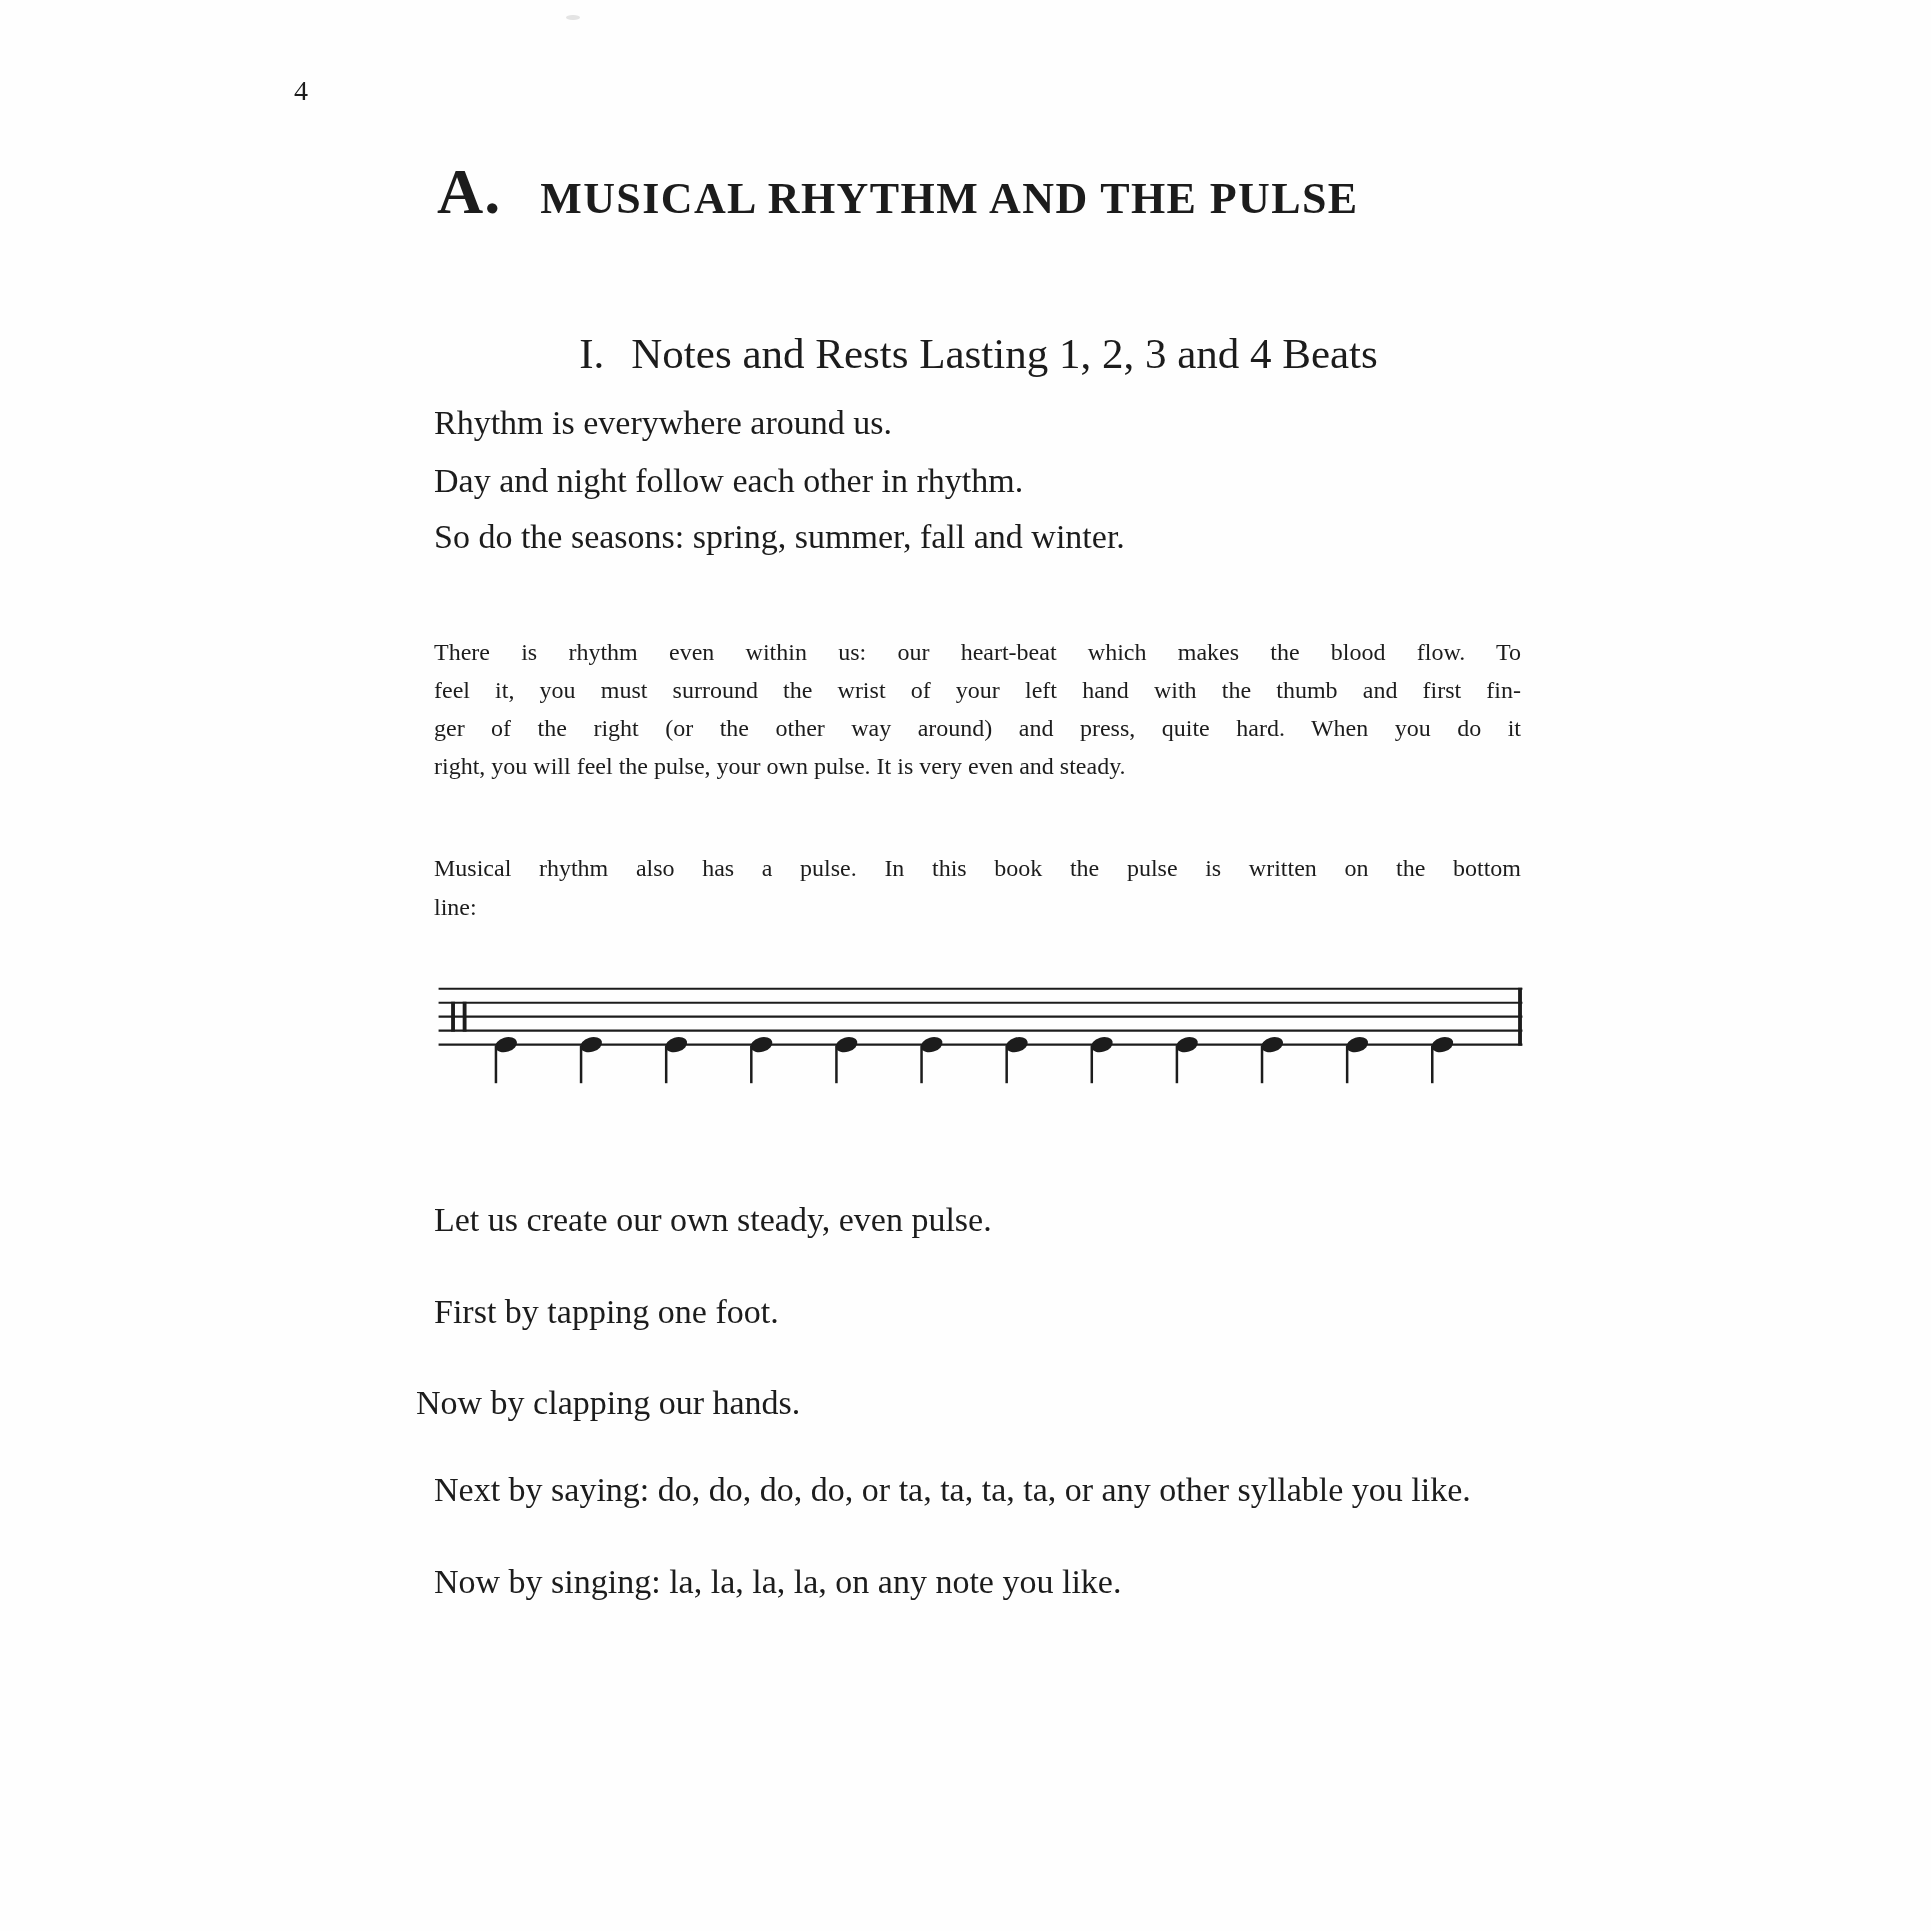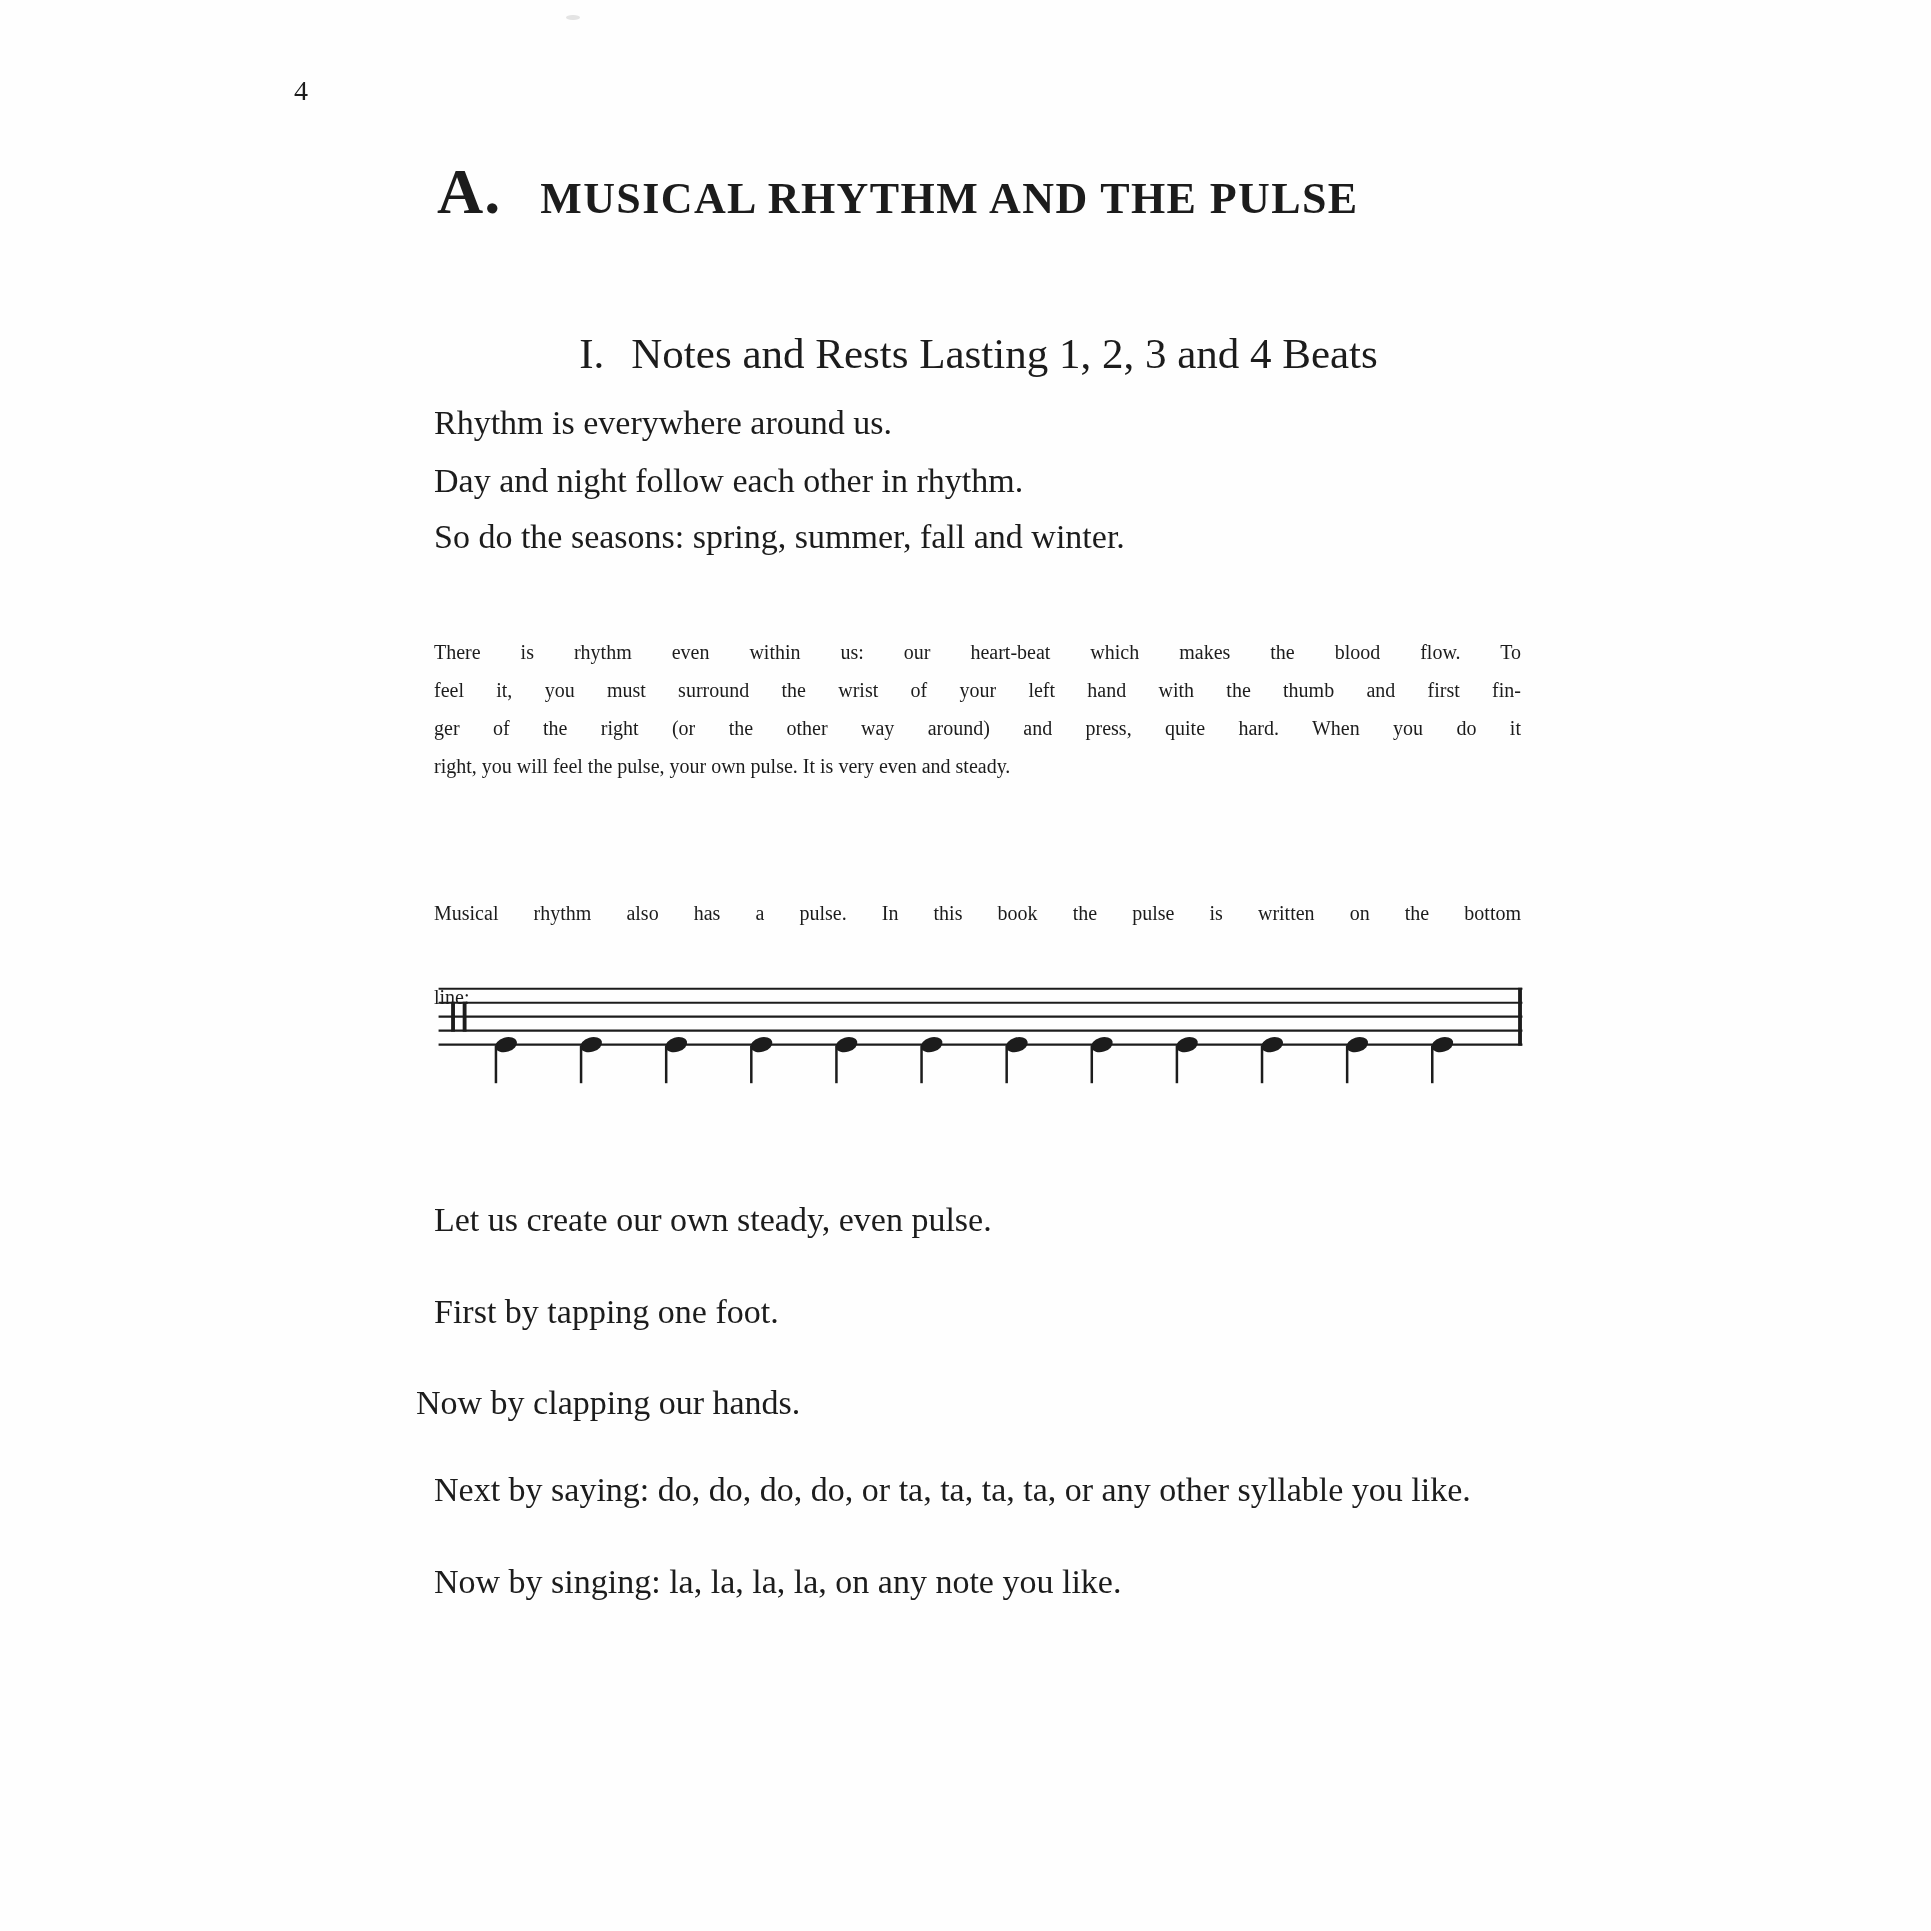--- a/index.html
+++ b/index.html
@@ -55,33 +55,33 @@
   .sub-title {
     font-size: 43px;
   }
   .bodytext {
     font-size: 34px;
     line-height: 1;
     white-space: nowrap;
   }
   .col { left: 434px; width: 1087px; }
   .para {
-    font-size: 20px;
+    font-size: 24px;
     white-space: normal;
   }
   .para .pline {
     line-height: 38px;
     white-space: nowrap;
   }
   .para .pline.just {
     white-space: normal;
     text-align: justify;
     text-align-last: justify;
   }
-  .p2 .pline { line-height: 39px; margin-top: 45px; }
+  .p2 .pline { line-height: 39px; }
   .staff-wrap {
     left: 438px;
     top: 981px;
     width: 1085px;
     height: 135px;
   }
   .smudge {
     background: #c9c9c9;
     border-radius: 50%;
     opacity: 0.5;

